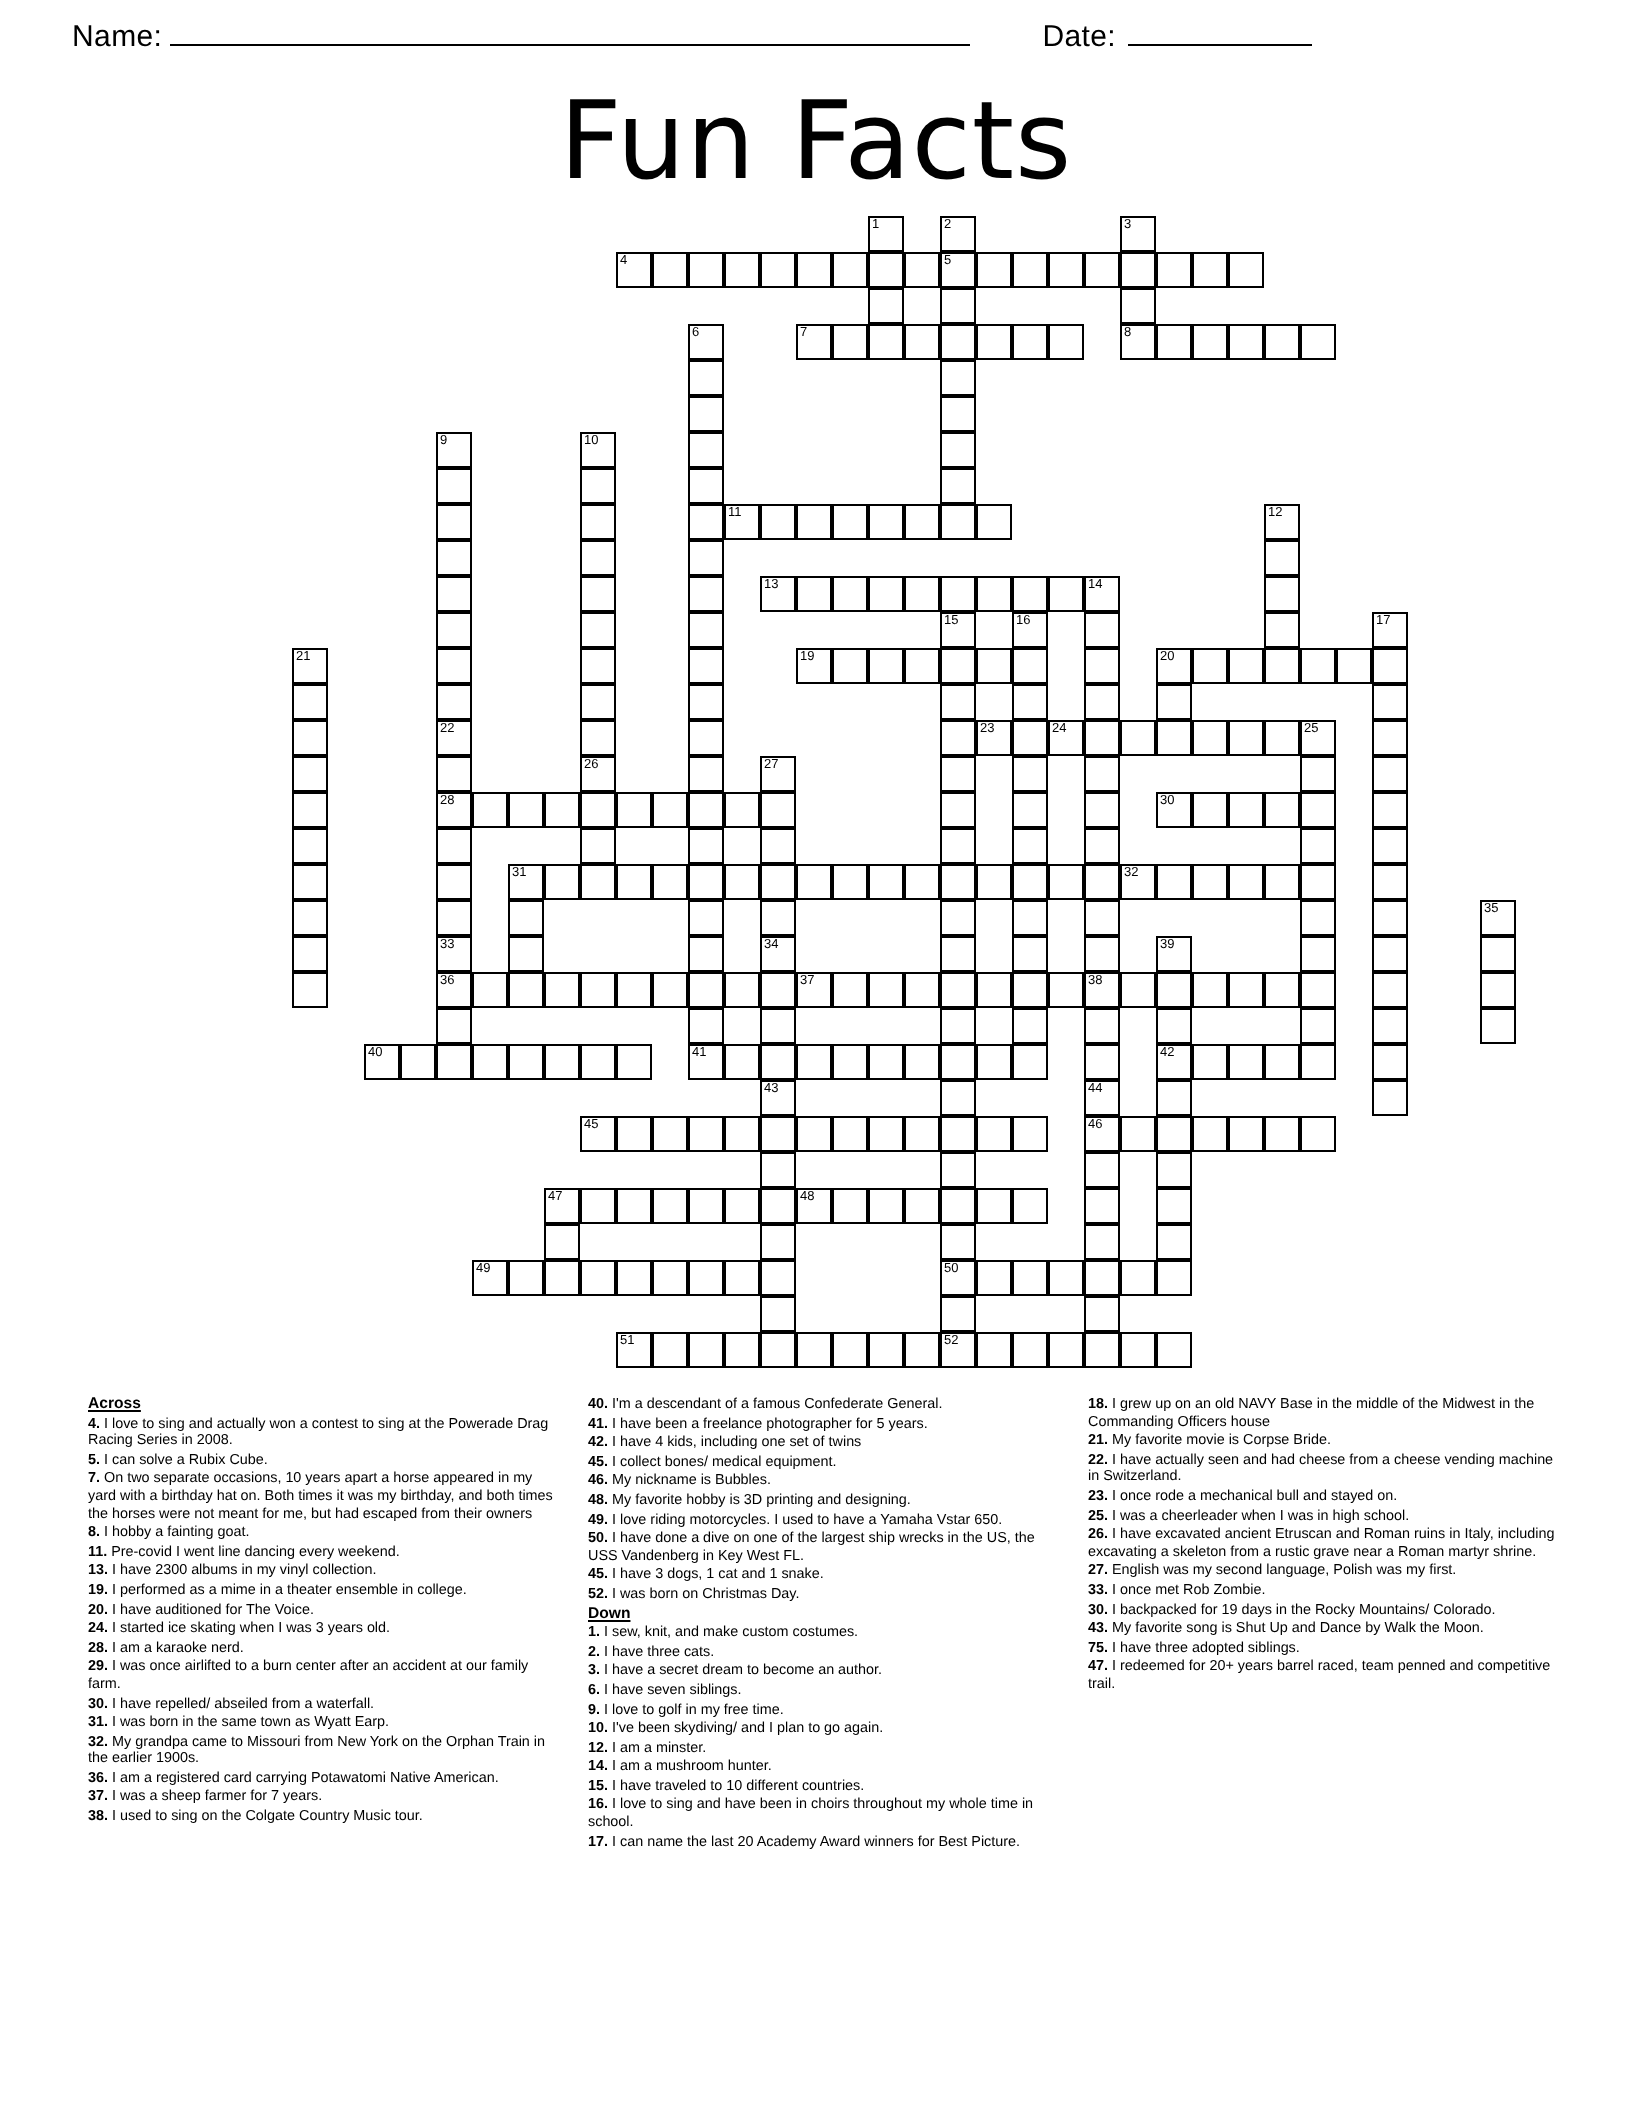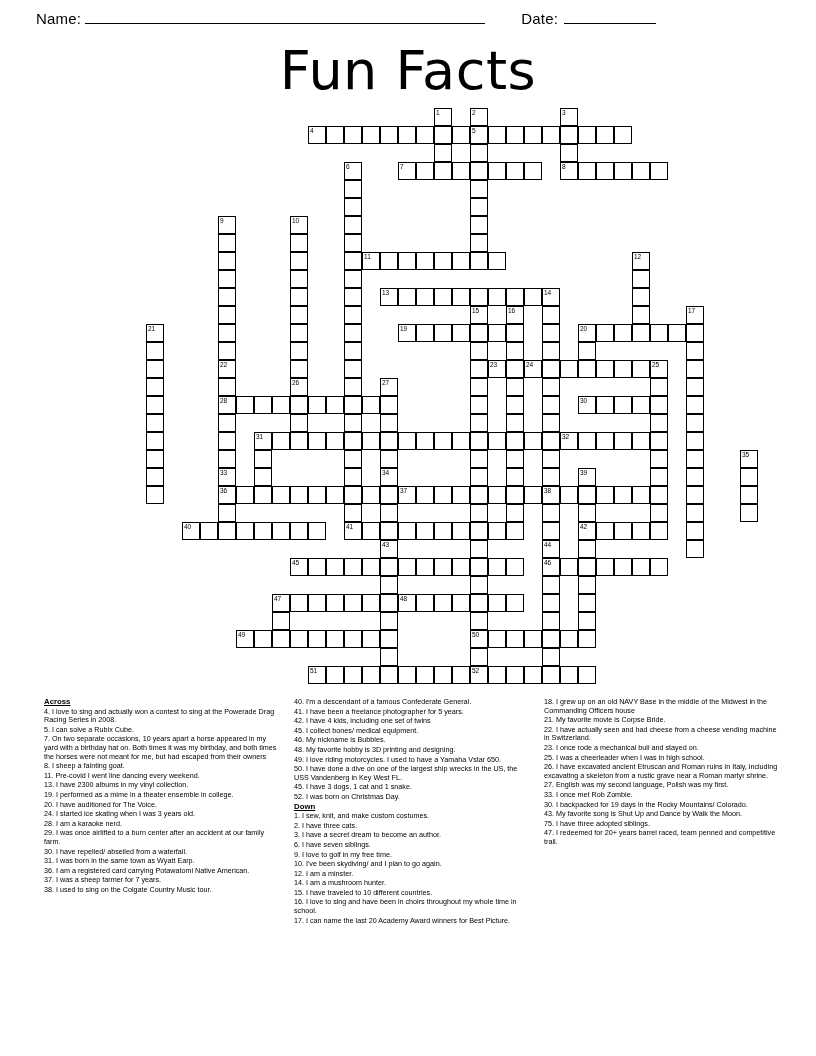--- a/index.html
+++ b/index.html
@@ -91,21 +91,21 @@
     font-weight: bold;
     text-decoration: underline;
     font-size: 7.8px;
     margin-bottom: 1px;
     display: block;
   }
   .clue {
     margin: 0 0 1px 0;
     text-align: left;
   }
-  .clue b { font-weight: normal; }
+  .clue b { font-weight: bold; }
 </style>
 </head>
 <body>
 
 <div class="page">
 
   <div class="header-line">
     <span class="header-label">Name:</span>
     <span class="rule rule-name"></span>
     <span class="spacer-mid"></span>
@@ -590,30 +590,31 @@
       </div>
   </div>
 
   <div class="clues">
     <div class="clue-col">
       <span class="clues-heading">Across</span>
       <div id="col1">
           <p class="clue"><b>4. </b><span>I love to sing and actually won a contest to sing at the Powerade Drag Racing Series in 2008.</span></p>
           <p class="clue"><b>5. </b><span>I can solve a Rubix Cube.</span></p>
           <p class="clue"><b>7. </b><span>On two separate occasions, 10 years apart a horse appeared in my yard with a birthday hat on. Both times it was my birthday, and both times the horses were not meant for me, but had escaped from their owners</span></p>
-          <p class="clue"><b>8. </b><span>I sheep a fainting goat.</span></p>
+          <p class="clue"><b>8. </b><span>I hobby a fainting goat.</span></p>
           <p class="clue"><b>11. </b><span>Pre-covid I went line dancing every weekend.</span></p>
           <p class="clue"><b>13. </b><span>I have 2300 albums in my vinyl collection.</span></p>
           <p class="clue"><b>19. </b><span>I performed as a mime in a theater ensemble in college.</span></p>
           <p class="clue"><b>20. </b><span>I have auditioned for The Voice.</span></p>
           <p class="clue"><b>24. </b><span>I started ice skating when I was 3 years old.</span></p>
           <p class="clue"><b>28. </b><span>I am a karaoke nerd.</span></p>
           <p class="clue"><b>29. </b><span>I was once airlifted to a burn center after an accident at our family farm.</span></p>
           <p class="clue"><b>30. </b><span>I have repelled/ abseiled from a waterfall.</span></p>
           <p class="clue"><b>31. </b><span>I was born in the same town as Wyatt Earp.</span></p>
+          <p class="clue"><b>32. </b><span>My grandpa came to Missouri from New York on the Orphan Train in the earlier 1900s.</span></p>
           <p class="clue"><b>36. </b><span>I am a registered card carrying Potawatomi Native American.</span></p>
           <p class="clue"><b>37. </b><span>I was a sheep farmer for 7 years.</span></p>
           <p class="clue"><b>38. </b><span>I used to sing on the Colgate Country Music tour.</span></p>
         </div>
     </div>
     <div class="clue-col mid">
       <div id="col2a">
           <p class="clue"><b>40. </b><span>I'm a descendant of a famous Confederate General.</span></p>
           <p class="clue"><b>41. </b><span>I have been a freelance photographer for 5 years.</span></p>
           <p class="clue"><b>42. </b><span>I have 4 kids, including one set of twins</span></p>

